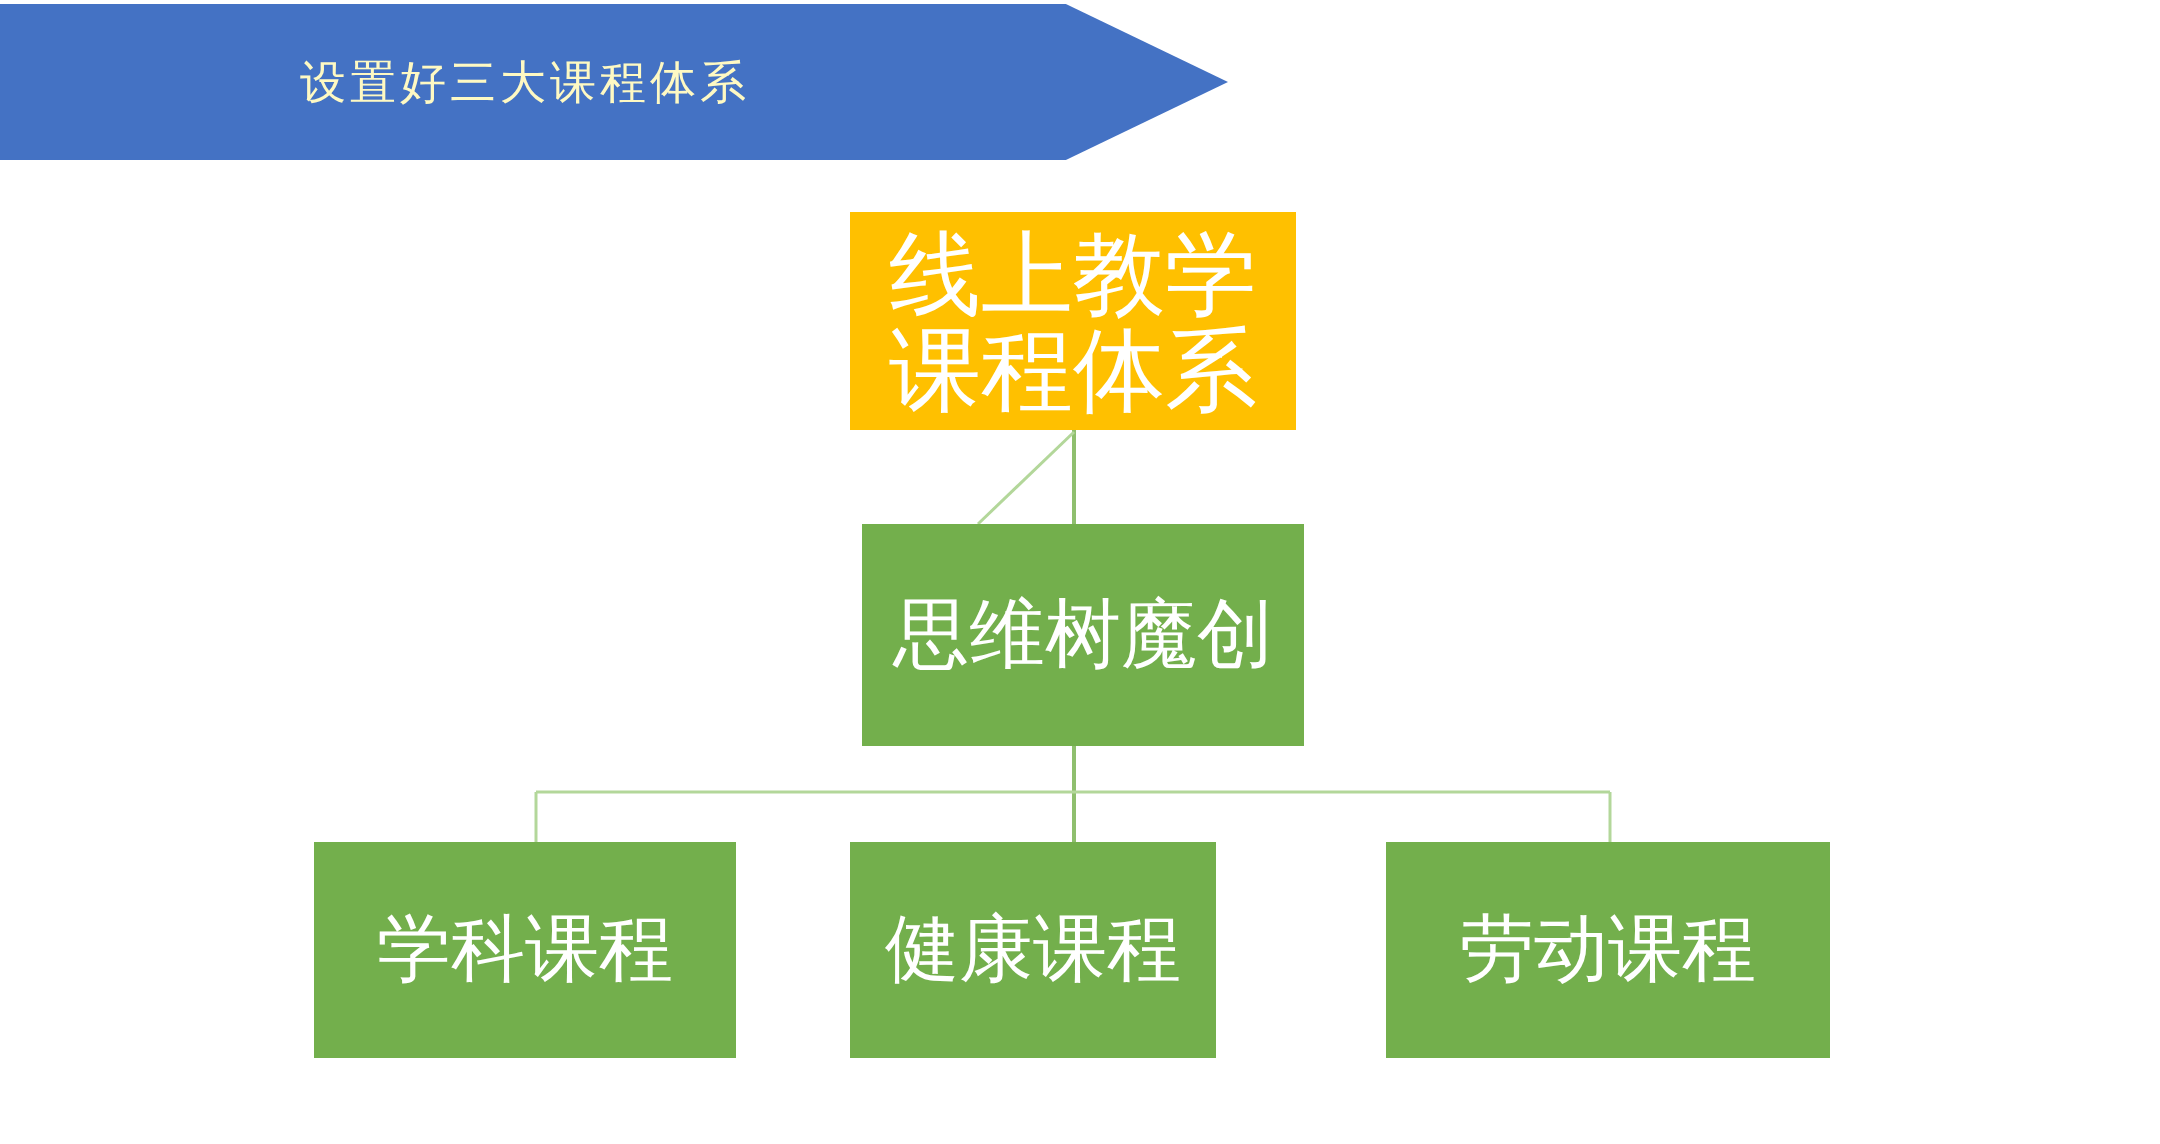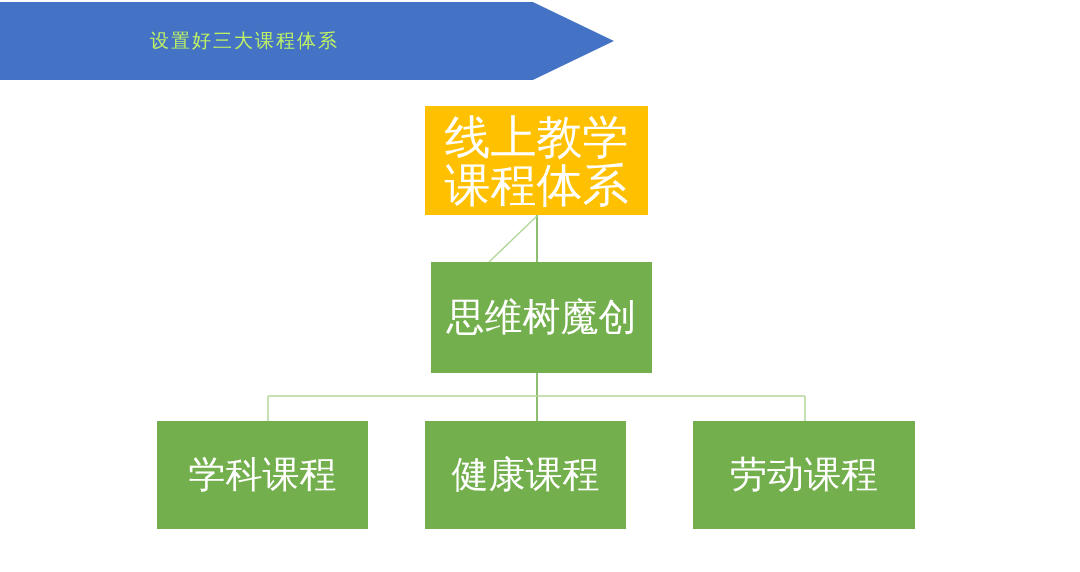--- a/index.html
+++ b/index.html
@@ -22,22 +22,22 @@
     top: 2px;
     width: 614px;
     height: 78px;
     clip-path: polygon(0 0, 86.8% 0, 100% 50%, 86.8% 100%, 0 100%);
     display: flex;
     align-items: center;
     z-index: 2;
   }
   .banner-text {
     margin-left: 150px;
-    color: #bef264;
-    font-size: 19px;
+    color: #fef9c3;
+    font-size: 23px;
     letter-spacing: 2px;
     white-space: nowrap;
   }
   
   .connectors {
     position: absolute;
     left: 0;
     top: 0;
     z-index: 1;
   }
@@ -67,21 +67,21 @@
     width: 221px;
     height: 111px;
     font-size: 38px;
   }
   .node-child {
     top: 421px;
     height: 108px;
     font-size: 37px;
   }
   .child-1 { left: 157px; width: 211px; justify-content: center; }
-  .child-2 { left: 425px; width: 201px; }
+  .child-2 { left: 425px; width: 183px; }
   .child-3 { left: 693px; width: 222px; }
 </style>
 </head>
 <body>
 
 <div class="slide">
 
   <div class="banner" style="background-color: rgb(68, 114, 196);">
     <span class="banner-text">设置好三大课程体系</span>
   </div>

